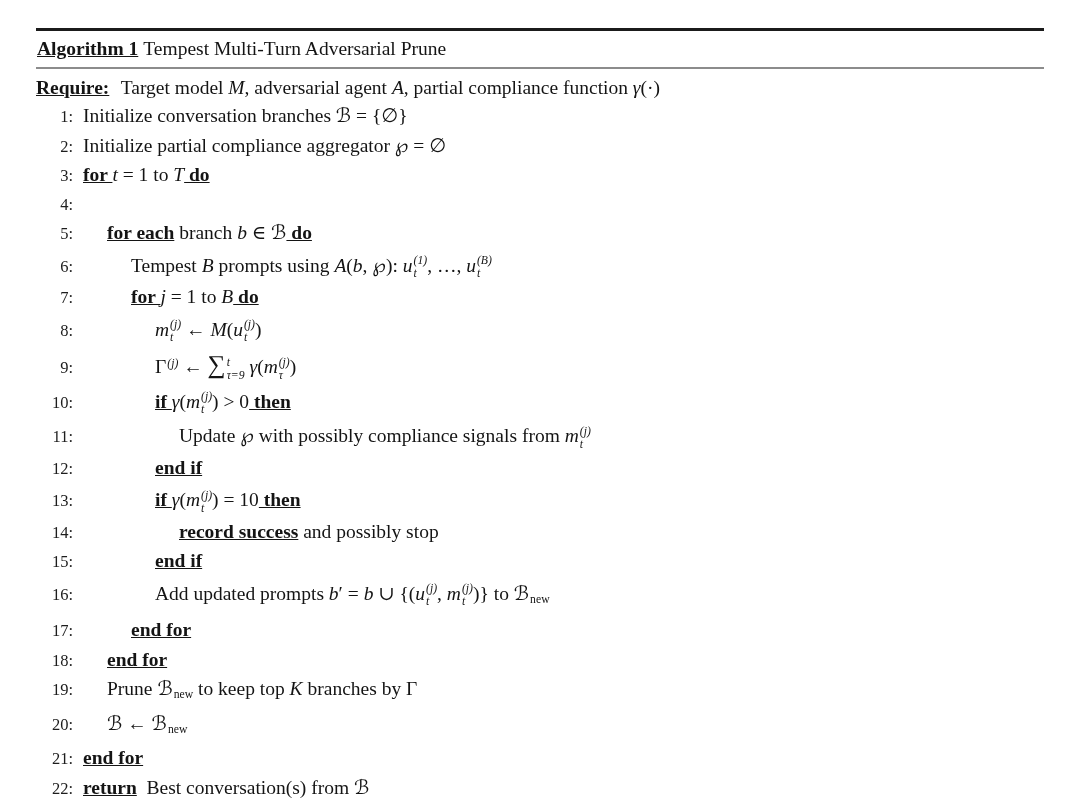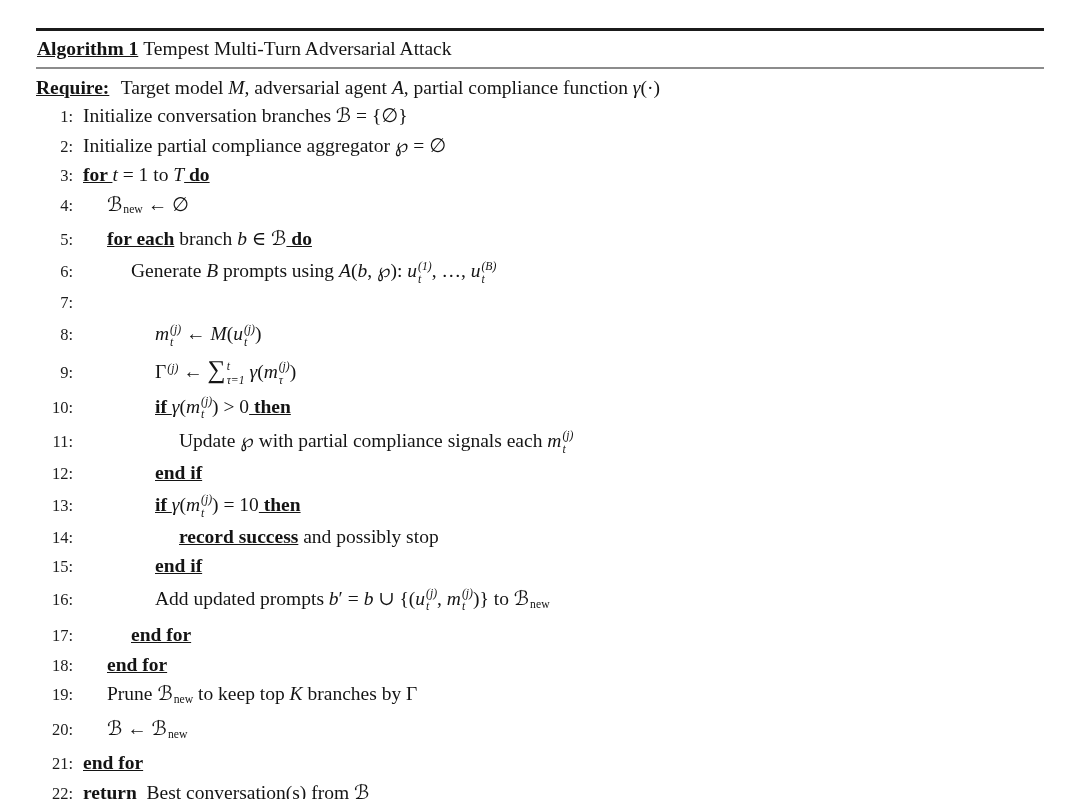--- a/index.html
+++ b/index.html
@@ -34,90 +34,90 @@
   .st-sup,.st-sub{display:block;}
   .solo-sup{font-size:0.6em;vertical-align:0.55em;margin-left:1px;}
   .solo-sub{font-size:0.6em;vertical-align:-0.25em;margin-left:1px;}
 </style>
 </head>
 <body>
 
 <div class="algo">
   <div class="rule rule-top"></div>
 
-  <div class="algo-header"><span class="b">Algorithm 1</span><span class="title">Tempest Multi-Turn Adversarial Attack</span></div>
+  <div class="algo-header"><span class="b">Algorithm 1</span><span class="title">Tempest Multi-Turn Adversarial Prune</span></div>
 
   <div class="rule rule-mid"></div>
 
   <div class="algo-body">
     <div class="require-line"><span class="b req-kw">Require:</span><span class="req-content"><span class="r">  Target model </span><span class="i">M</span><span class="r">, adversarial agent </span><span class="i">A</span><span class="r">, partial compliance function </span><span class="i">γ</span><span class="r">(·)</span></span></div>
     <div>
         <div class="algo-line">
           <span class="lnum">1:</span>
           <span class="lcontent" style="padding-left: 10px;"><span class="r">Initialize conversation branches </span><span class="c">ℬ</span><span class="r"> = {∅}</span></span>
         </div>
         <div class="algo-line">
           <span class="lnum">2:</span>
           <span class="lcontent" style="padding-left: 10px;"><span class="r">Initialize partial compliance aggregator </span><span class="c">℘</span><span class="r"> = ∅</span></span>
         </div>
         <div class="algo-line">
           <span class="lnum">3:</span>
           <span class="lcontent" style="padding-left: 10px;"><span class="b">for </span><span class="i">t</span><span class="r"> = 1 to </span><span class="i">T</span><span class="b"> do</span></span>
         </div>
         <div class="algo-line">
           <span class="lnum">4:</span>
-          <span class="lcontent" style="padding-left: 34px;"><span class="ss"><span class="ssbase c">ℬ</span><span class="solo-sub r">new</span></span><span class="r"> ← ∅</span></span>
         </div>
         <div class="algo-line">
           <span class="lnum">5:</span>
           <span class="lcontent" style="padding-left: 34px;"><span class="b">for each</span><span class="r"> branch </span><span class="i">b</span><span class="r"> ∈ </span><span class="c">ℬ</span><span class="b"> do</span></span>
         </div>
         <div class="algo-line tall">
           <span class="lnum">6:</span>
-          <span class="lcontent" style="padding-left: 58px;"><span class="r">Generate </span><span class="i">B</span><span class="r"> prompts using </span><span class="i">A</span><span class="r">(</span><span class="i">b</span><span class="r">, </span><span class="c">℘</span><span class="r">): </span><span class="ss"><span class="ssbase i">u</span><span class="stack">
+          <span class="lcontent" style="padding-left: 58px;"><span class="r">Tempest </span><span class="i">B</span><span class="r"> prompts using </span><span class="i">A</span><span class="r">(</span><span class="i">b</span><span class="r">, </span><span class="c">℘</span><span class="r">): </span><span class="ss"><span class="ssbase i">u</span><span class="stack">
                 <span class="st-sup i">(1)</span>
                 <span class="st-sub i">t</span>
               </span></span><span class="r">, …, </span><span class="ss"><span class="ssbase i">u</span><span class="stack">
                 <span class="st-sup i">(B)</span>
                 <span class="st-sub i">t</span>
               </span></span></span>
         </div>
         <div class="algo-line">
           <span class="lnum">7:</span>
+          <span class="lcontent" style="padding-left: 58px;"><span class="b">for </span><span class="i">j</span><span class="r"> = 1 to </span><span class="i">B</span><span class="b"> do</span></span>
         </div>
         <div class="algo-line tall">
           <span class="lnum">8:</span>
           <span class="lcontent" style="padding-left: 82px;"><span class="ss"><span class="ssbase i">m</span><span class="stack">
                 <span class="st-sup i">(j)</span>
                 <span class="st-sub i">t</span>
               </span></span><span class="r"> ← </span><span class="i">M</span><span class="r">(</span><span class="ss"><span class="ssbase i">u</span><span class="stack">
                 <span class="st-sup i">(j)</span>
                 <span class="st-sub i">t</span>
               </span></span><span class="r">)</span></span>
         </div>
         <div class="algo-line tall">
           <span class="lnum">9:</span>
           <span class="lcontent" style="padding-left: 82px;"><span class="ss"><span class="ssbase r">Γ</span><span class="solo-sup i">(j)</span></span><span class="r"> ← </span><span class="ss"><span class="ssbase sum">∑</span><span class="stack">
                 <span class="st-sup i">t</span>
-                <span class="st-sub i">τ=1</span>
+                <span class="st-sub i">τ=9</span>
               </span></span><span class="r"> </span><span class="i">γ</span><span class="r">(</span><span class="ss"><span class="ssbase i">m</span><span class="stack">
                 <span class="st-sup i">(j)</span>
                 <span class="st-sub i">τ</span>
               </span></span><span class="r">)</span></span>
         </div>
         <div class="algo-line tall">
           <span class="lnum">10:</span>
           <span class="lcontent" style="padding-left: 82px;"><span class="b">if </span><span class="i">γ</span><span class="r">(</span><span class="ss"><span class="ssbase i">m</span><span class="stack">
                 <span class="st-sup i">(j)</span>
                 <span class="st-sub i">t</span>
               </span></span><span class="r">) &gt; 0</span><span class="b"> then</span></span>
         </div>
         <div class="algo-line tall">
           <span class="lnum">11:</span>
-          <span class="lcontent" style="padding-left: 106px;"><span class="r">Update </span><span class="c">℘</span><span class="r"> with partial compliance signals each </span><span class="ss"><span class="ssbase i">m</span><span class="stack">
+          <span class="lcontent" style="padding-left: 106px;"><span class="r">Update </span><span class="c">℘</span><span class="r"> with possibly compliance signals from </span><span class="ss"><span class="ssbase i">m</span><span class="stack">
                 <span class="st-sup i">(j)</span>
                 <span class="st-sub i">t</span>
               </span></span></span>
         </div>
         <div class="algo-line">
           <span class="lnum">12:</span>
           <span class="lcontent" style="padding-left: 82px;"><span class="b">end if</span></span>
         </div>
         <div class="algo-line tall">
           <span class="lnum">13:</span>

